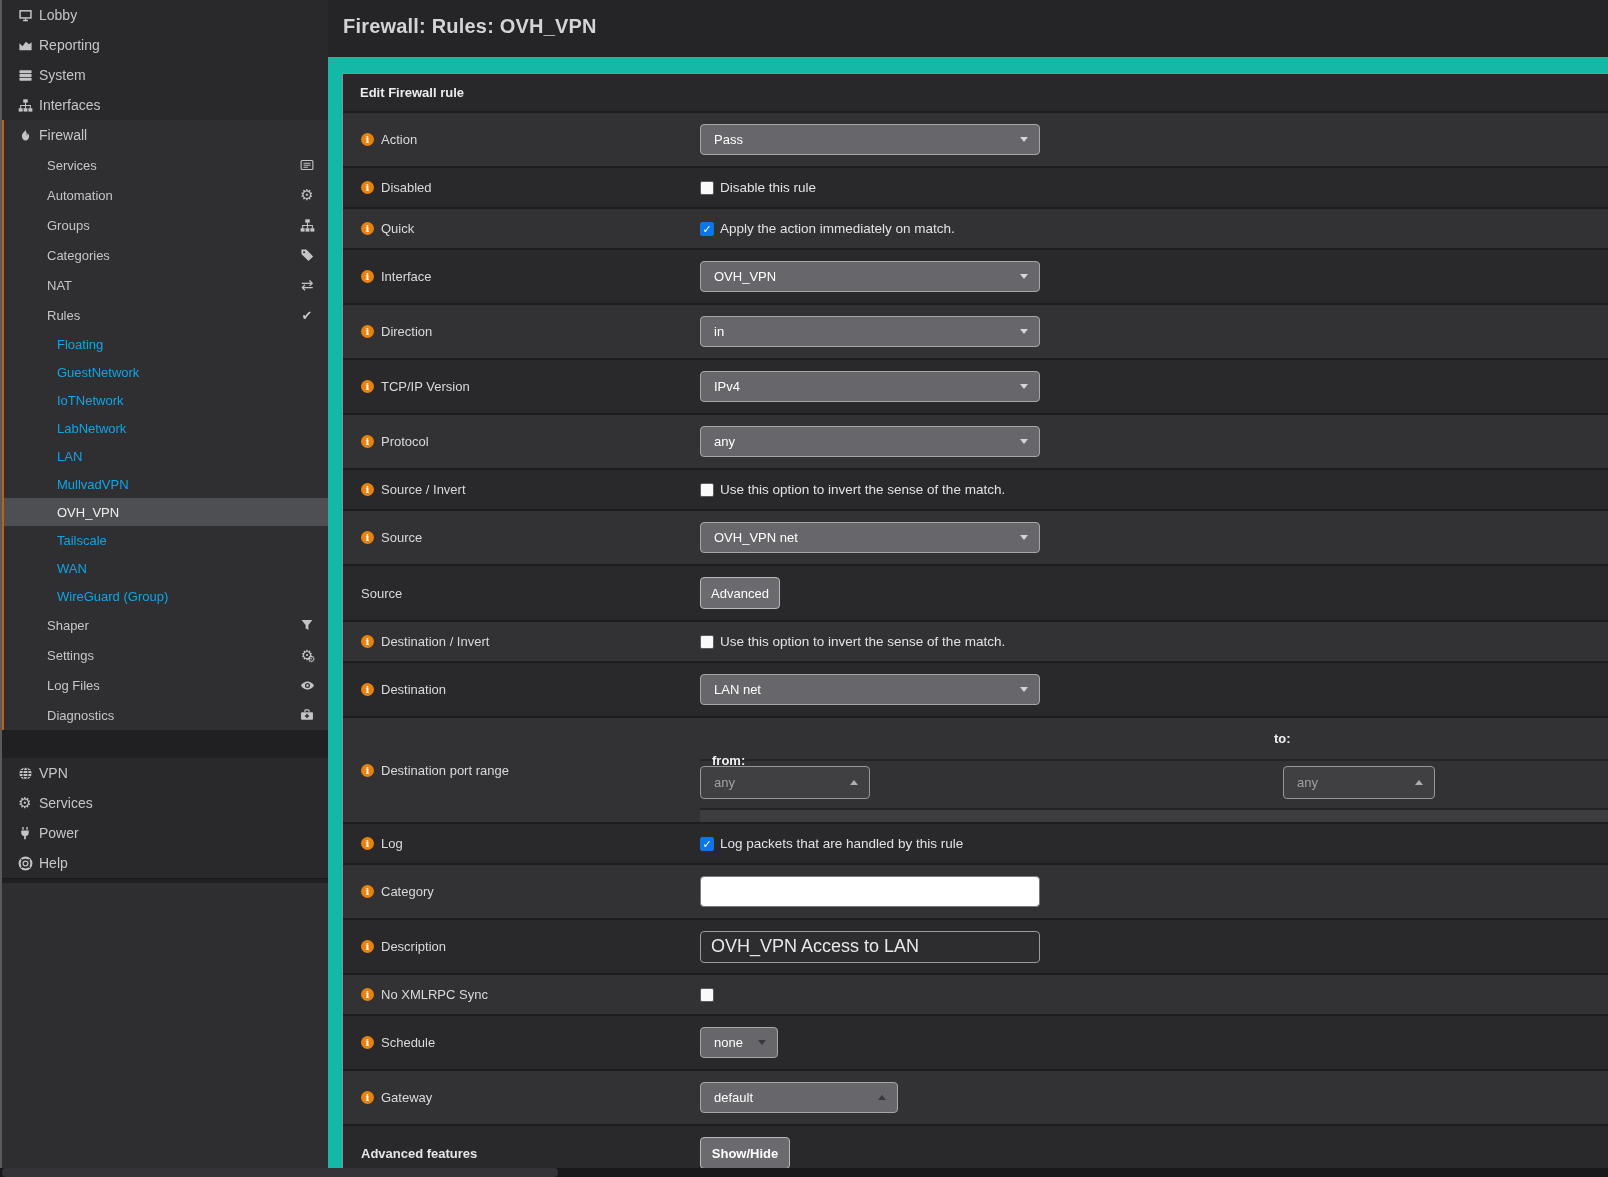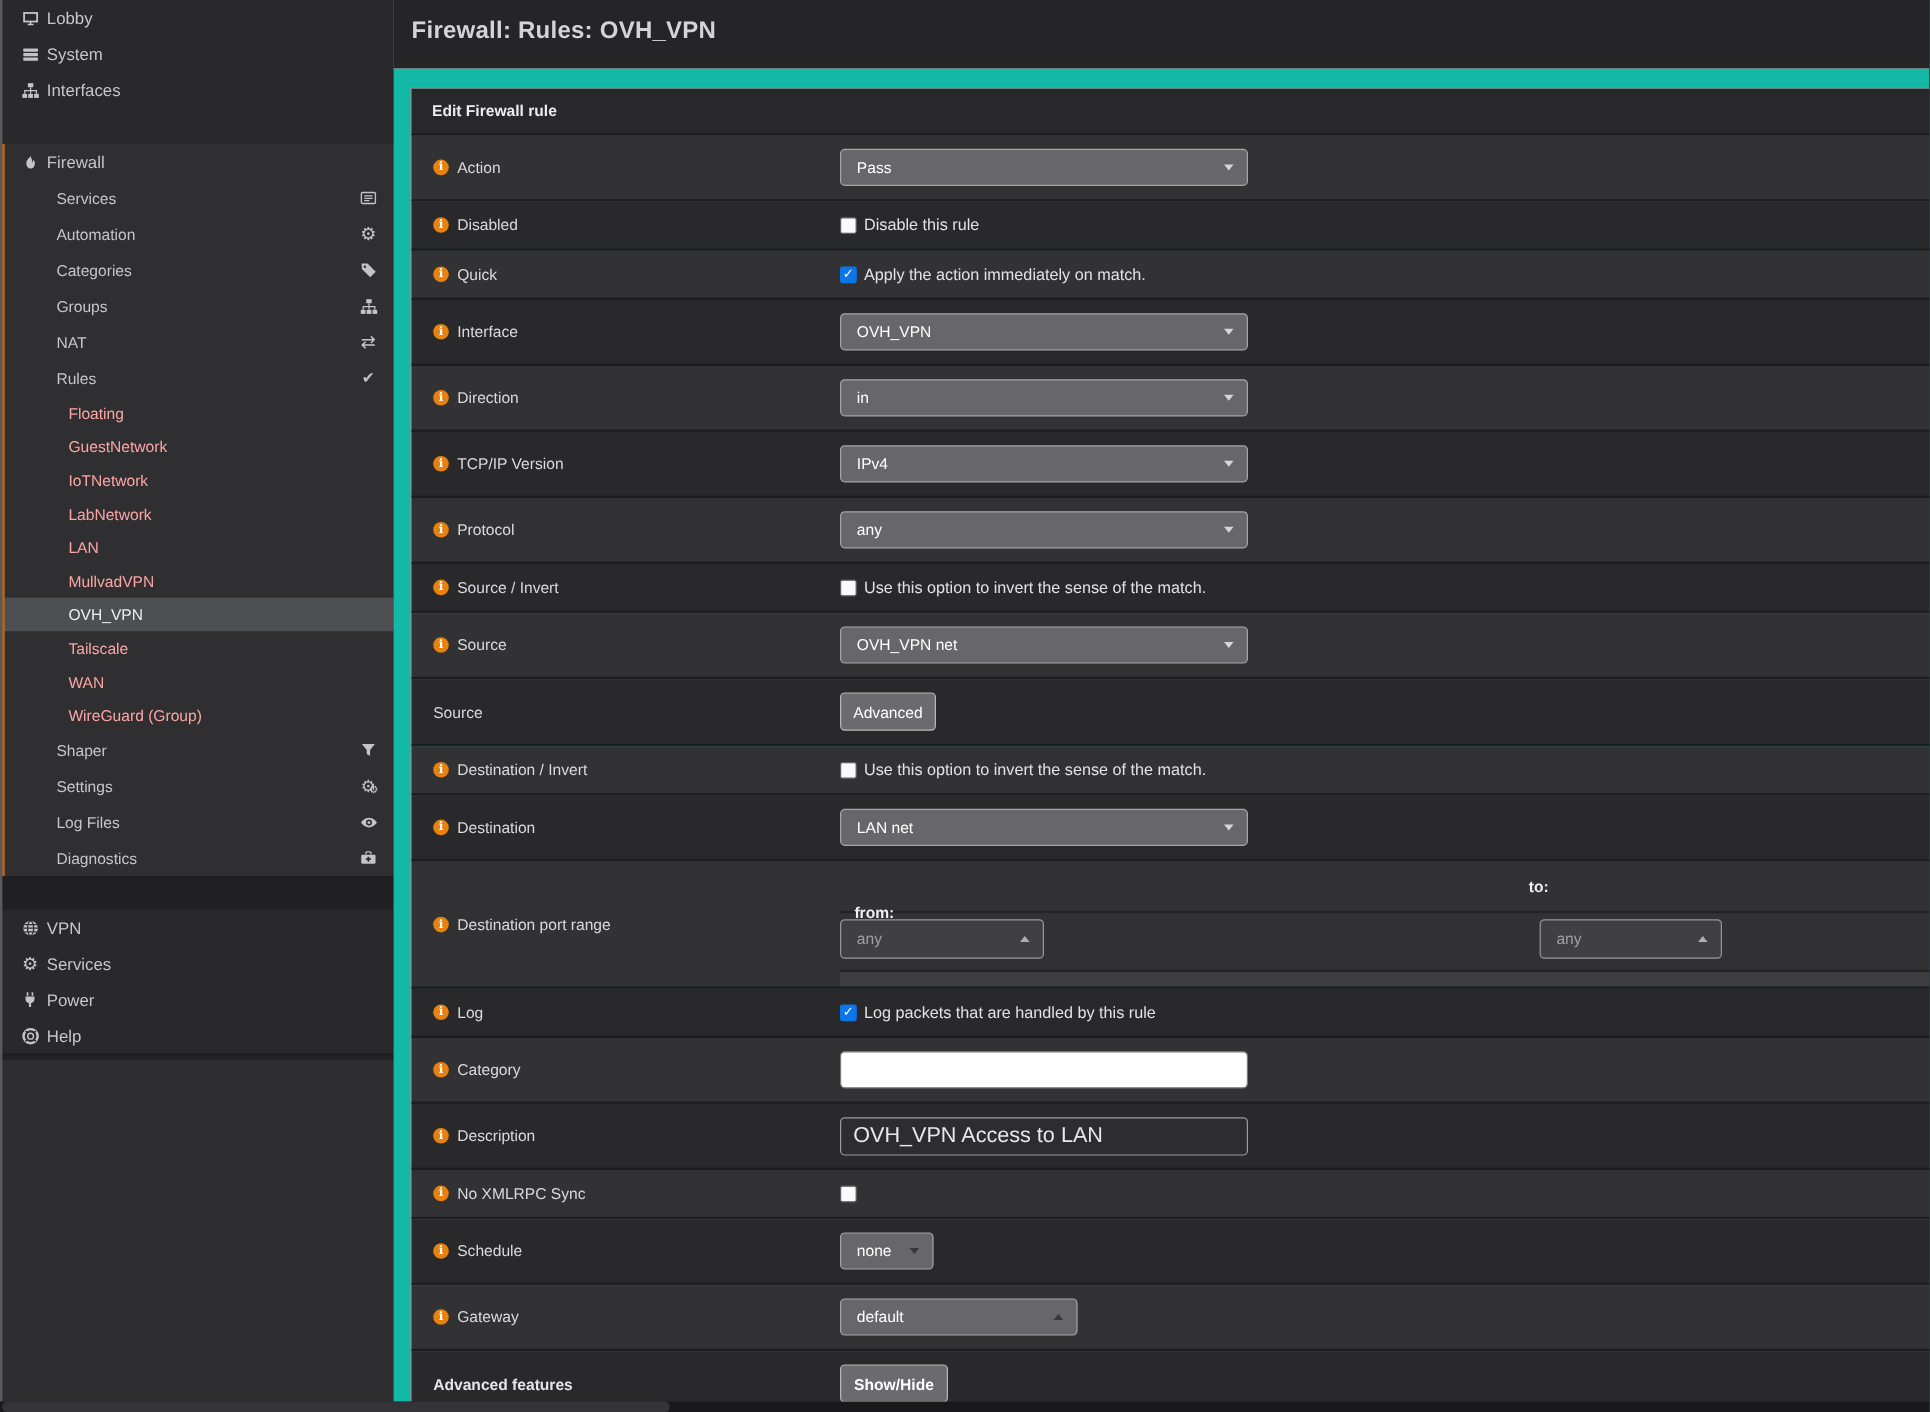--- a/index.html
+++ b/index.html
@@ -8,21 +8,21 @@
   
   .sidebar{position:absolute;left:0;top:0;width:328px;height:883px;background:#202022;}
   .side-edge{position:absolute;left:0;top:0;width:2px;height:1168px;background:#5a5a5c;z-index:6;}
   .side-top{position:absolute;left:0;top:0;width:328px;height:120px;background:#29292b;}
   .fw-section{position:absolute;left:0;top:120px;width:328px;background:#2f2f31;}
   .fw-bar{position:absolute;left:1px;top:0;width:3px;height:100%;background:#bc6414;z-index:5;}
   .side-bottom{position:absolute;left:0;top:758px;width:328px;background:#29292b;border-bottom:1px solid #1a1a1c;}
   .side-item{position:relative;display:flex;align-items:center;height:30px;color:#c6c6c8;font-size:14px;cursor:pointer;}
   .side-item .tic{width:20px;margin:0 4px 0 15px;display:flex;justify-content:center;flex:none;}
   .side-item.sub{font-size:13px;padding-left:47px;}
-  .side-item.subsub{font-size:13px;padding-left:57px;height:28px;color:#fca5a5;}
+  .side-item.subsub{font-size:13px;padding-left:57px;height:28px;color:#0ea5e9;}
   .side-item.selected{background:#4e4f52;color:#efefef;}
   .ricon{position:absolute;right:12px;top:0;height:100%;display:flex;align-items:center;width:18px;justify-content:center;}
   .ug{font-family:"DejaVu Sans",sans-serif;color:#c4c4c6;font-size:15px;line-height:1;}
   .ug.small{font-size:9px;position:absolute;right:-2px;bottom:-1px;}
   .cogwrap{position:relative;display:inline-block;}
   .uni13{font-family:"DejaVu Sans",sans-serif;color:#c4c4c6;font-size:13px;line-height:1;}
   
   .main{position:absolute;left:328px;top:0;right:0;height:1177px;background:#14b8a6;}
   .topbar{position:absolute;left:0;top:0;right:0;height:57px;background:#252527;}
   .page-title{position:absolute;left:15px;top:15px;font-size:20px;font-weight:bold;color:#d4d4d6;letter-spacing:.2px;}
@@ -86,20 +86,28 @@
             <svg width="15" height="15" viewBox="0 0 16 16">
               <rect x="2.2" y="3" width="11.6" height="7.6" fill="none" stroke="#c4c4c6" stroke-width="1.6"></rect>
               <path d="M5.4 13.3h5.2M8 10.8v2.5" stroke="#c4c4c6" stroke-width="1.4" fill="none"></path>
             </svg>
           </span>
           <span class="lbl">Lobby</span>
         </div>
         <div class="side-item">
           <span class="tic">
             <svg width="15" height="15" viewBox="0 0 16 16">
+              <path fill="#c4c4c6" d="M1.5 13V5.6l3.3 3.1 3.6-4.7 3.3 2.6 2.8-2.2V13z"></path>
+            </svg>
+          </span>
+          <span class="lbl">Reporting</span>
+        </div>
+        <div class="side-item">
+          <span class="tic">
+            <svg width="15" height="15" viewBox="0 0 16 16">
               <g fill="#c4c4c6">
                 <rect x="1.5" y="2.5" width="13" height="3" rx=".8"></rect>
                 <rect x="1.5" y="6.5" width="13" height="3" rx=".8"></rect>
                 <rect x="1.5" y="10.5" width="13" height="3" rx=".8"></rect>
               </g>
             </svg>
           </span>
           <span class="lbl">System</span>
         </div>
         <div class="side-item">
@@ -136,39 +144,39 @@
             </svg>
           </span>
         </div>
         <div class="side-item sub">
           <span class="lbl">Automation</span>
           <span class="ricon">
             <span class="ug">⚙</span>
           </span>
         </div>
         <div class="side-item sub">
-          <span class="lbl">Categories</span>
-          <span class="ricon">
-            <svg width="14" height="14" viewBox="0 0 16 16">
-              <path fill="#c4c4c6" d="M1.5 1.8h5.7L15 9.6l-5.3 5.2-7.9-7.8z"></path>
-              <circle cx="4.7" cy="4.9" r="1.2" fill="#2f2f31"></circle>
-            </svg>
-          </span>
-        </div>
-        <div class="side-item sub">
           <span class="lbl">Groups</span>
           <span class="ricon">
             <svg width="15" height="15" viewBox="0 0 16 16">
               <g fill="#c4c4c6">
                 <rect x="5.6" y="1.4" width="4.8" height="3.6"></rect>
                 <rect x="0.7" y="10.9" width="4.2" height="3.6"></rect>
                 <rect x="5.9" y="10.9" width="4.2" height="3.6"></rect>
                 <rect x="11.1" y="10.9" width="4.2" height="3.6"></rect>
               </g>
               <path stroke="#c4c4c6" stroke-width="1.1" fill="none" d="M8 5v3M2.8 10.9V8h10.4v2.9M8 8v2.9"></path>
+            </svg>
+          </span>
+        </div>
+        <div class="side-item sub">
+          <span class="lbl">Categories</span>
+          <span class="ricon">
+            <svg width="14" height="14" viewBox="0 0 16 16">
+              <path fill="#c4c4c6" d="M1.5 1.8h5.7L15 9.6l-5.3 5.2-7.9-7.8z"></path>
+              <circle cx="4.7" cy="4.9" r="1.2" fill="#2f2f31"></circle>
             </svg>
           </span>
         </div>
         <div class="side-item sub">
           <span class="lbl">NAT</span>
           <span class="ricon">
             <span class="ug" style="font-size:15px">⇄</span>
           </span>
         </div>
         <div class="side-item sub">

